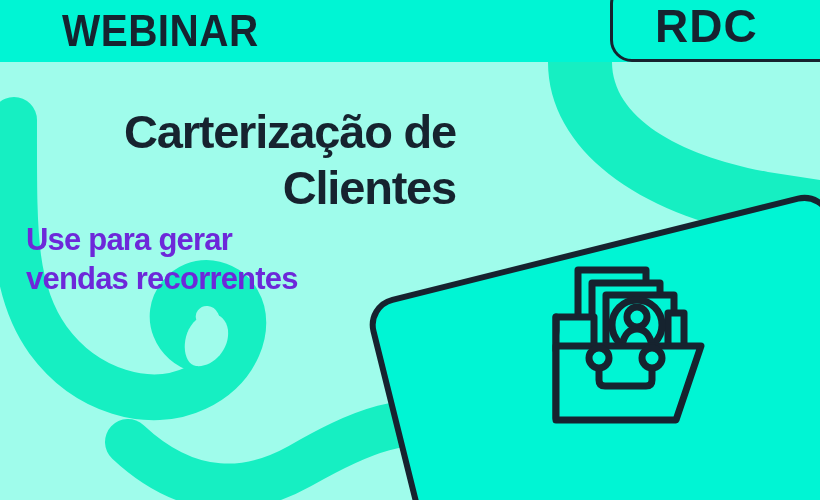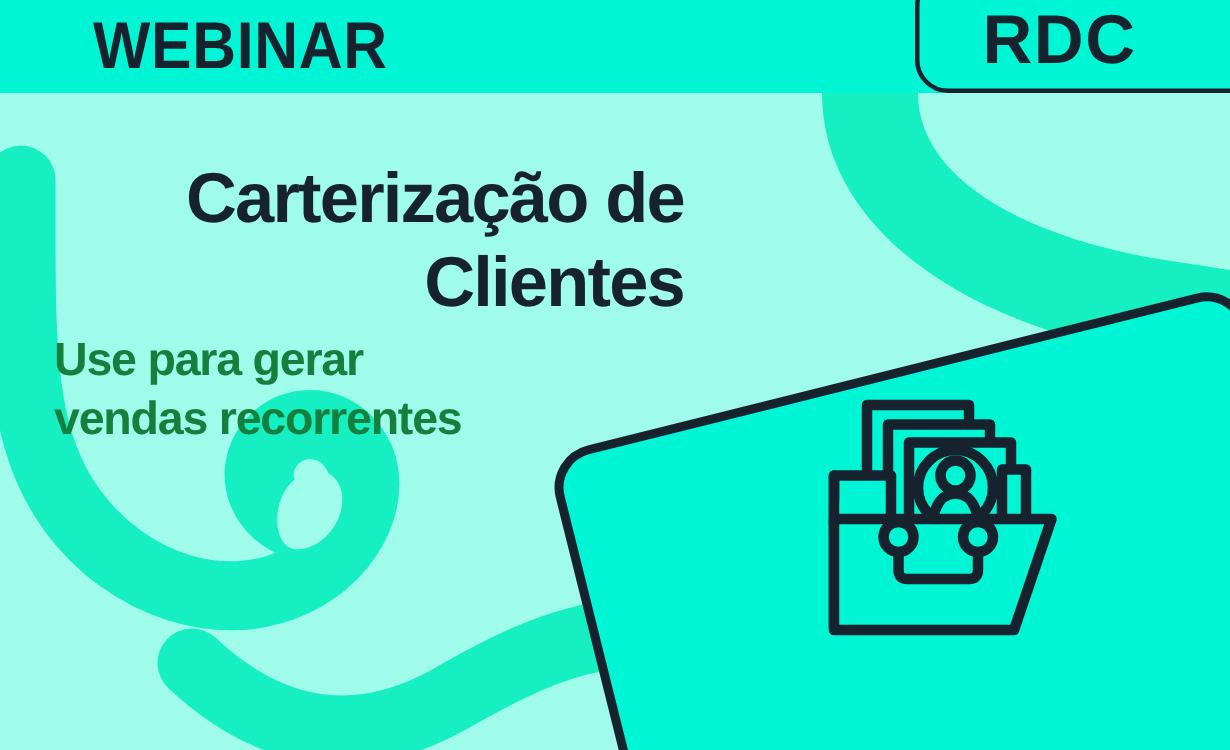--- a/index.html
+++ b/index.html
@@ -91,22 +91,22 @@
     margin: 0;
     white-space: pre-line;
     text-align: right;
   }
   .subhead {
     font-family: "Liberation Sans", sans-serif;
     font-weight: bold;
     font-size: 31px;
     line-height: 39px;
     letter-spacing: -0.8px;
-    color: #15803d;
-    margin: 4px 0 0 10px;
+    color: #6d28d9;
+    margin: 4px 0 0 0;
     white-space: pre-line;
   }
   
   .icon-wrap {
     position: absolute;
     left: 536px;
     top: 250px;
     width: 190px;
     height: 195px;
     z-index: 10;

